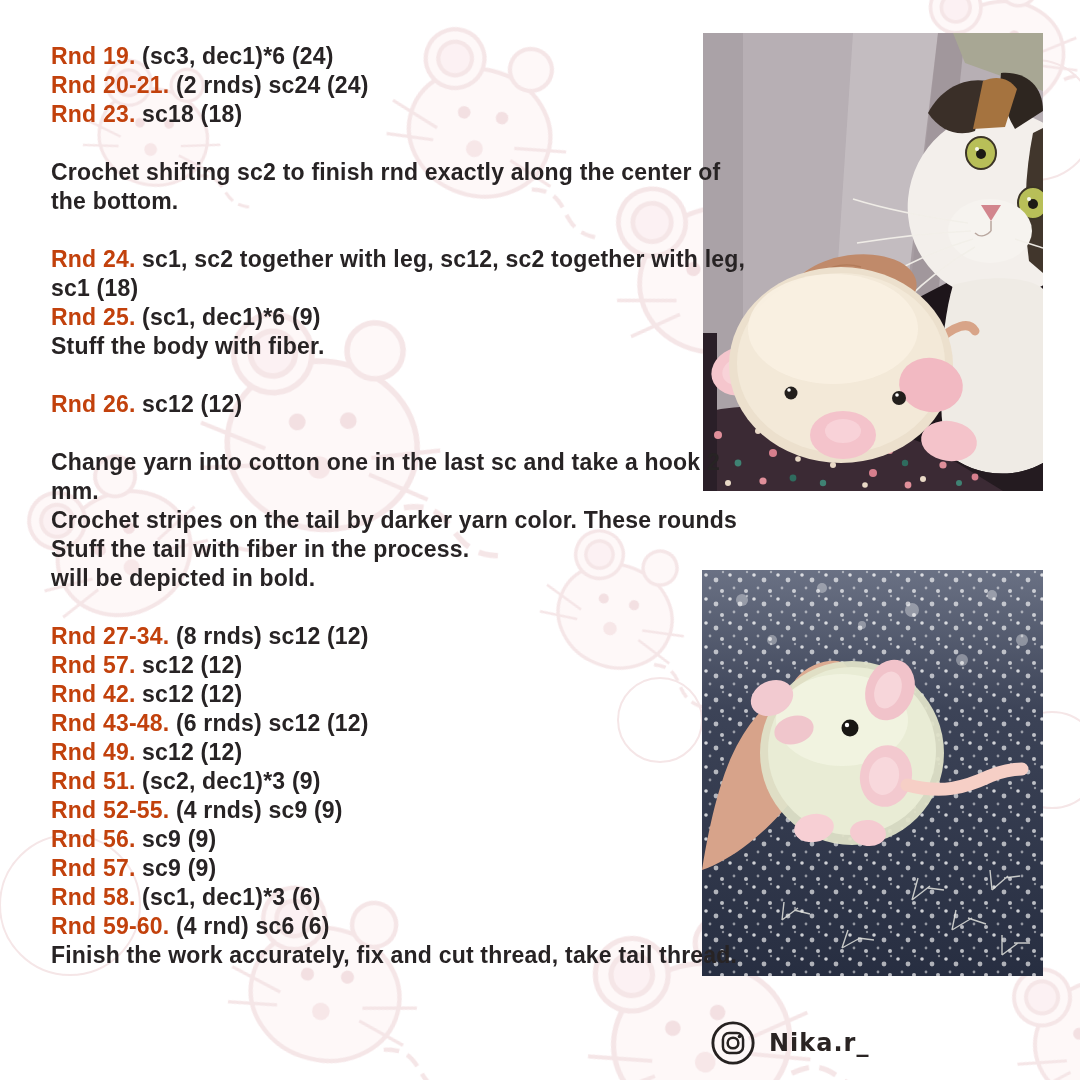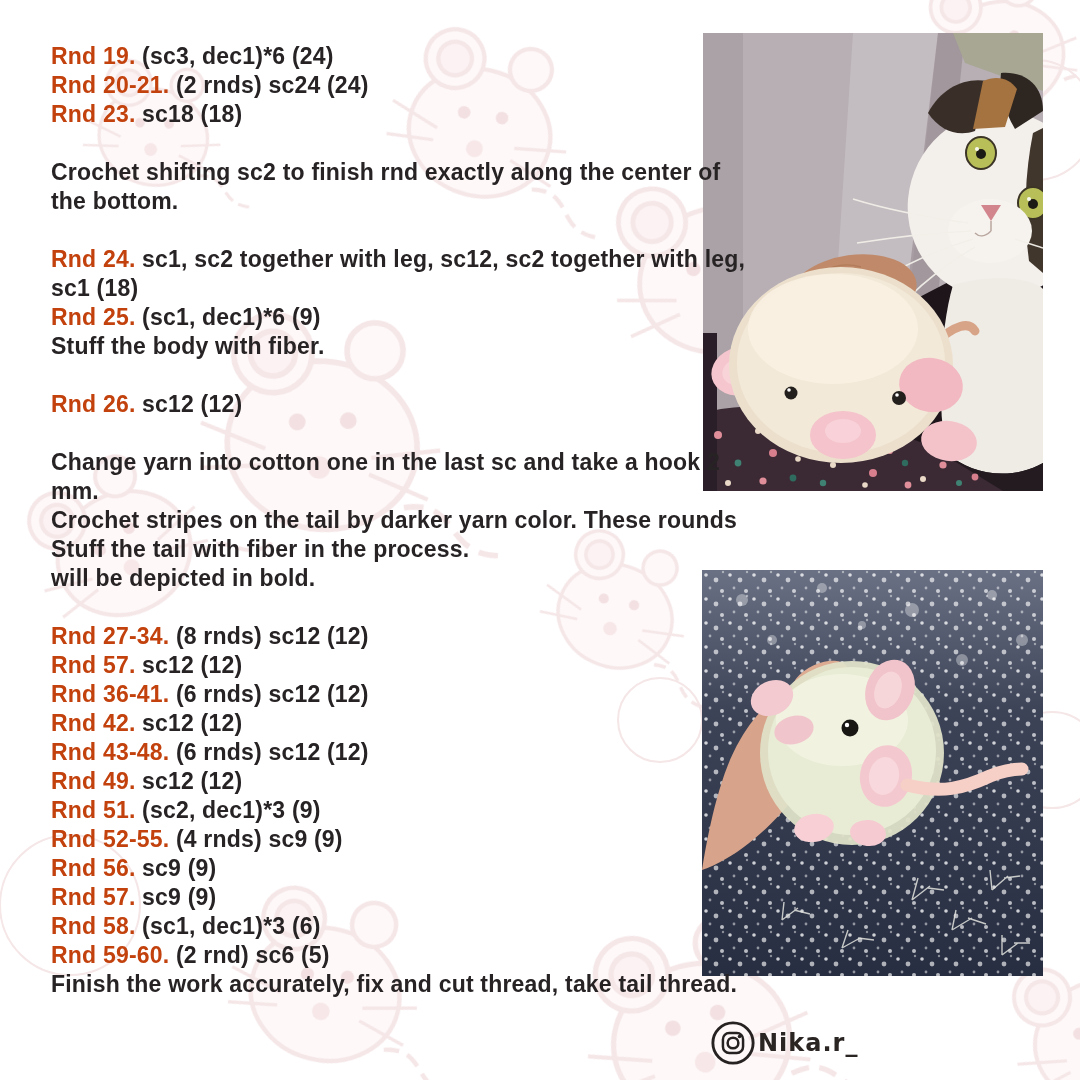--- a/index.html
+++ b/index.html
@@ -17,21 +17,21 @@
   .blank{height:29px;}
   .label{color:#c2410c;font-weight:700;}
   .normal{font-weight:700;}
   .bold{font-weight:700;text-align:center;}
   .photo{position:absolute;z-index:1;overflow:hidden;background:#cccccc;}
   .photo svg{display:block;}
   #photo-top{left:703px;top:33px;width:340px;height:458px;}
   #photo-bottom{left:702px;top:570px;width:341px;height:406px;}
   .instagram-row{
     position:absolute;left:710px;top:1020px;z-index:2;
-    display:flex;align-items:center;gap:2px;
+    display:flex;align-items:center;gap:13px;
   }
   .ig-handle{
     font-family:"DejaVu Sans", sans-serif;font-weight:700;
     font-size:24px;color:#2a2423;letter-spacing:1px;
   }
 </style>
 </head>
 <body style="background: rgb(255, 255, 255);">
 
 <svg class="watermark" xmlns="http://www.w3.org/2000/svg" width="1080" height="1080">
@@ -82,30 +82,29 @@
     <div class="line"><span class="label">Rnd 26. </span><span class="normal">sc12 (12)</span></div>
     <div class="line blank"></div>
     <div class="line"><span class="normal">Change yarn into cotton one in the last sc and take a hook 2</span></div>
     <div class="line"><span class="normal">mm.</span></div>
     <div class="line"><span class="normal">Crochet stripes on the tail by darker yarn color. These rounds</span></div>
     <div class="line"><span class="normal">Stuff the tail with fiber in the process.</span></div>
     <div class="line"><span class="normal">will be depicted </span><span class="bold">in bold.</span></div>
     <div class="line blank"></div>
     <div class="line"><span class="label">Rnd 27-34. </span><span class="normal">(8 rnds) sc12 (12)</span></div>
     <div class="line"><span class="label">Rnd 57. </span><span class="bold">sc12 (12)</span></div>
-    <div class="line"><span class="label">Rnd 36-41. </span><span class="normal">(6 rnds) sc12 (12)</span></div>
     <div class="line"><span class="label">Rnd 42. </span><span class="bold">sc12 (12)</span></div>
     <div class="line"><span class="label">Rnd 43-48. </span><span class="normal">(6 rnds) sc12 (12)</span></div>
     <div class="line"><span class="label">Rnd 49. </span><span class="bold">sc12 (12)</span></div>
     <div class="line"><span class="label">Rnd 51. </span><span class="normal">(sc2, dec1)*3 (9)</span></div>
     <div class="line"><span class="label">Rnd 52-55. </span><span class="normal">(4 rnds) sc9 (9)</span></div>
     <div class="line"><span class="label">Rnd 56. </span><span class="bold">sc9 (9)</span></div>
     <div class="line"><span class="label">Rnd 57. </span><span class="normal">sc9 (9)</span></div>
     <div class="line"><span class="label">Rnd 58. </span><span class="normal">(sc1, dec1)*3 (6)</span></div>
-    <div class="line"><span class="label">Rnd 59-60. </span><span class="normal">(2 rnd) sc6 (5)</span></div>
+    <div class="line"><span class="label">Rnd 59-60. </span><span class="normal">(4 rnd) sc6 (6)</span></div>
     <div class="line"><span class="normal">Finish the work accurately, fix and cut thread, take tail thread.</span></div>
   </div>
 
 <div class="photo" id="photo-top">
 <svg xmlns="http://www.w3.org/2000/svg" width="340" height="458" viewBox="0 0 340 458" preserveAspectRatio="none">
   <rect width="340" height="458" fill="#b7afb4"></rect>
   <rect width="40" height="458" fill="#aaa2a7"></rect>
   <path d="M150,0 L235,0 L185,458 L120,458 Z" fill="#c6bec2" opacity="0.85"></path>
   <path d="M235,0 L262,0 L215,458 L180,458 Z" fill="#8f8489" opacity="0.55"></path>
   <path d="M250,0 L340,0 L340,58 L262,30 Z" fill="#a8a794"></path>

